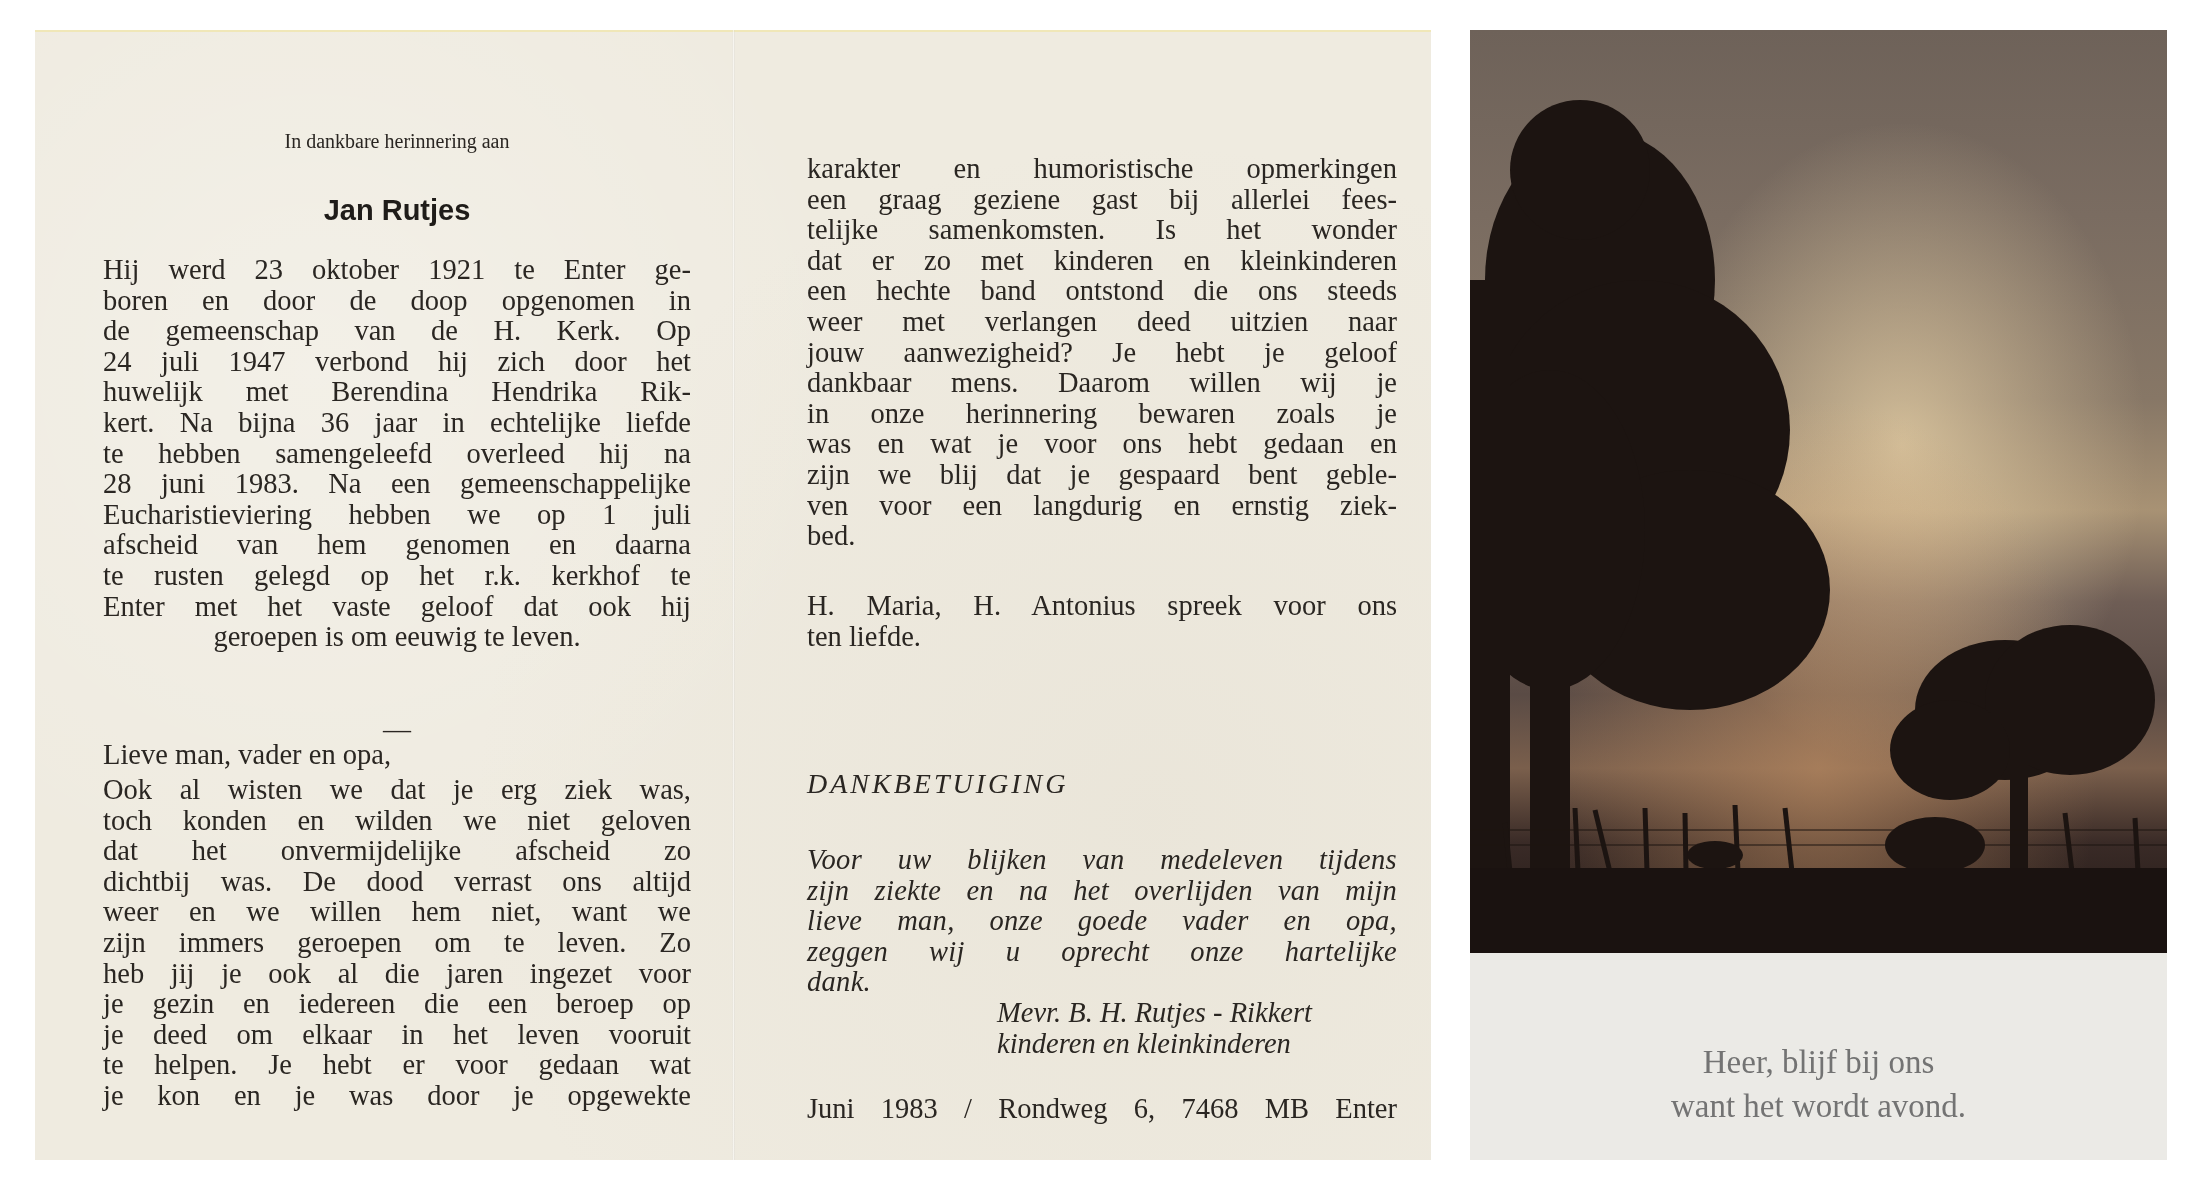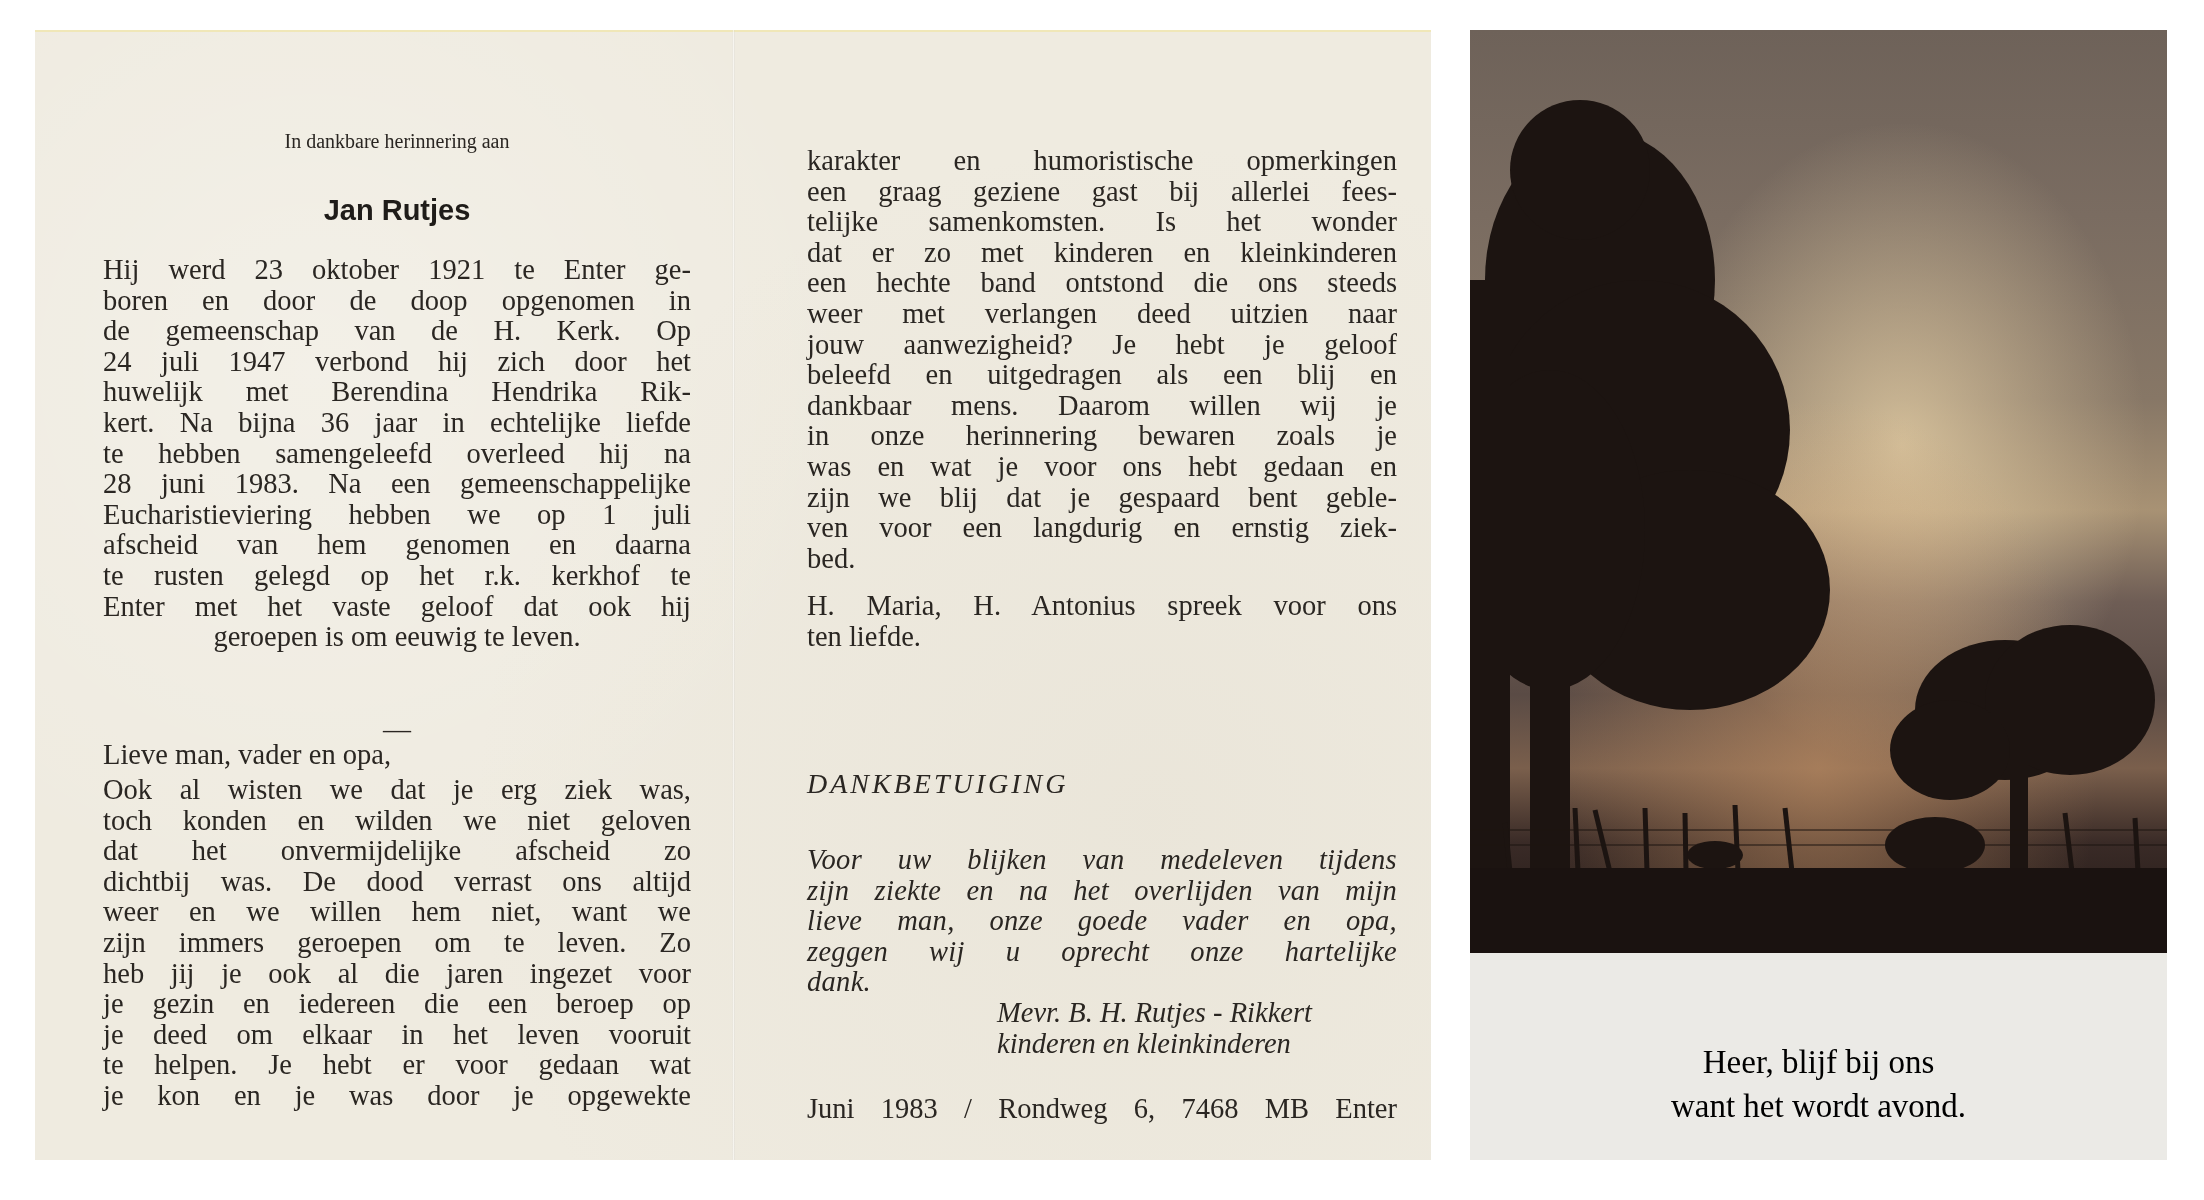--- a/index.html
+++ b/index.html
@@ -40,21 +40,21 @@
   }
   .line.last { text-align-last: left; }
   .line.center { text-align: left; text-align-last: center; }
   .bio { top: 225px; }
   .dash {
     position: absolute; top: 683px; left: 0; width: 100%; text-align: center; font-size: 28px;
   }
   .salutation { top: 710px; }
   .letter { top: 745px; }
 
-  .cont { top: 116px; }
+  .cont { top: 124px; }
   .prayer { top: 561px; }
   .thanks-title {
     position: absolute; top: 738px; left: 0; width: 100%; 
     font-style: italic; font-size: 28px; letter-spacing: 3px;
   }
   .thanks-body { top: 795px; font-style: italic; margin-top: 20px; }
   .thanks-body .line { letter-spacing: 0.3px; }
   .signature { position: absolute; top: 968px; left: 190px; font-style: italic; }
   .signature .line { text-align: left; text-align-last: left; }
   .address { top: 1064px; }
@@ -62,21 +62,21 @@
   .photo-card {
     position: absolute; left: 1470px; top: 30px; width: 697px; height: 1130px; background: #ebeae6;
   }
   .photo {
     position: absolute; left: 0; top: 0; width: 697px; height: 923px; overflow: hidden;
     background: linear-gradient(to bottom, #6e6259 0%, #7a6c61 20%, #877766 40%, #a89274 52%, #6e5d55 62%, #5a4b45 72%, #7a5f4c 80%, #3a2b27 88%, #1e1613 100%);
   }
   .photo svg { position: absolute; left: 0; top: 0; }
   .caption {
     position: absolute; top: 1010px; left: 0; width: 100%; text-align: center;
-    font-size: 33px; line-height: 44px; color: #000000;
+    font-size: 33px; line-height: 44px; color: #737373;
   }
 </style>
 </head>
 <body>
 
 <div class="card">
   <div class="fold"></div>
 
   <div class="page-left">
     <div class="intro">In dankbare herinnering aan</div>
@@ -121,21 +121,20 @@
 
   <div class="page-right">
     <div class="block cont">
       <span class="line">karakter en humoristische opmerkingen</span>
       <span class="line">een graag geziene gast bij allerlei fees-</span>
       <span class="line">telijke samenkomsten. Is het wonder</span>
       <span class="line">dat er zo met kinderen en kleinkinderen</span>
       <span class="line">een hechte band ontstond die ons steeds</span>
       <span class="line">weer met verlangen deed uitzien naar</span>
       <span class="line">jouw aanwezigheid? Je hebt je geloof</span>
-      <span class="line">beleefd en uitgedragen als een blij en</span>
       <span class="line">dankbaar mens. Daarom willen wij je</span>
       <span class="line">in onze herinnering bewaren zoals je</span>
       <span class="line">was en wat je voor ons hebt gedaan en</span>
       <span class="line">zijn we blij dat je gespaard bent geble-</span>
       <span class="line">ven voor een langdurig en ernstig ziek-</span>
       <span class="line last">bed.</span>
     </div>
 
     <div class="block prayer">
       <span class="line">H. Maria, H. Antonius spreek voor ons</span>

